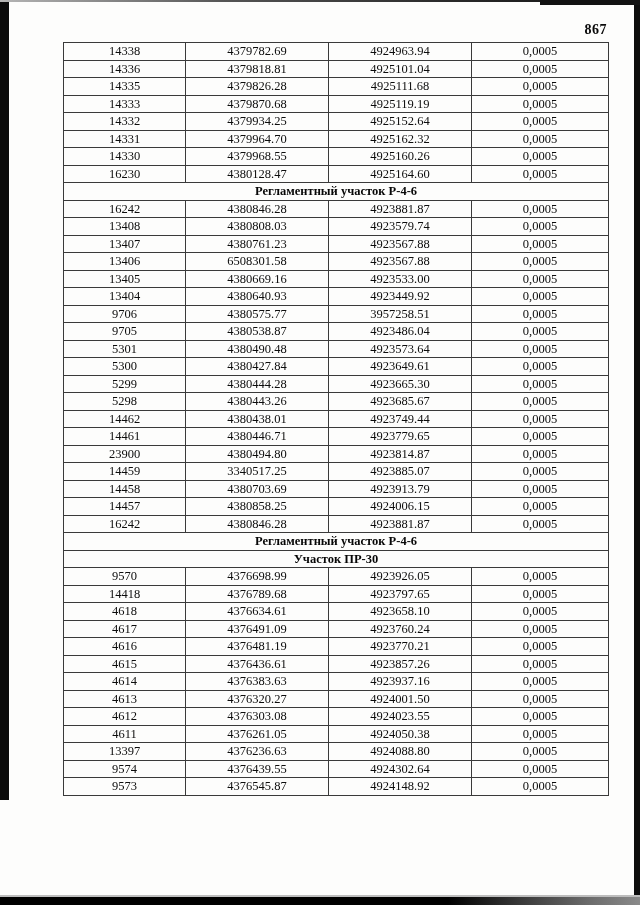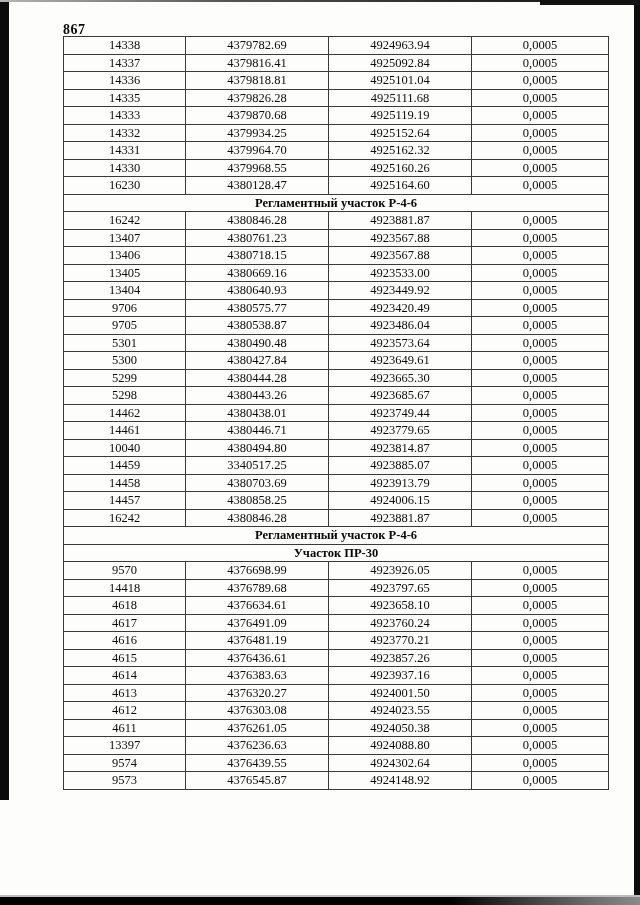--- a/index.html
+++ b/index.html
@@ -43,30 +43,30 @@
   }
   .artifact-bottom-haze {
     position: absolute; bottom: 8px; left: 0;
     width: 640px; height: 2px;
     background: #bdbdbd;
   }
   
   .page-number {
     position: absolute;
     top: 22px; left: 63px; width: 544px;
-    text-align: left;
+    text-align: right;
     font-size: 14px;
     font-weight: 600;
     color: #0a0a0a;
     letter-spacing: 0.5px;
   }
   
   table.coords {
     position: absolute;
-    left: 63px; top: 36px;
+    left: 63px; top: 42px;
     width: 545px;
     border-collapse: collapse;
     table-layout: fixed;
   }
   table.coords td {
     border: 1px solid #3a3a3a;
     height: 16.5px;
     line-height: 16.5px;
     padding: 0;
     font-size: 12.5px;
@@ -97,26 +97,20 @@
       <col style="width:137px">
     </colgroup>
     <tbody>
         <tr>
           <td>14338</td>
           <td>4379782.69</td>
           <td>4924963.94</td>
           <td>0,0005</td>
         </tr>
         <tr>
-          <td>14337</td>
-          <td>4379816.41</td>
-          <td>4925092.84</td>
-          <td>0,0005</td>
-        </tr>
-        <tr>
           <td>14336</td>
           <td>4379818.81</td>
           <td>4925101.04</td>
           <td>0,0005</td>
         </tr>
         <tr>
           <td>14335</td>
           <td>4379826.28</td>
           <td>4925111.68</td>
           <td>0,0005</td>
@@ -154,47 +148,53 @@
         <tr>
           <td colspan="4" class="section-header">Регламентный участок Р-4-6</td>
         </tr>
         <tr>
           <td>16242</td>
           <td>4380846.28</td>
           <td>4923881.87</td>
           <td>0,0005</td>
         </tr>
         <tr>
+          <td>13408</td>
+          <td>4380808.03</td>
+          <td>4923579.74</td>
+          <td>0,0005</td>
+        </tr>
+        <tr>
           <td>13407</td>
           <td>4380761.23</td>
           <td>4923567.88</td>
           <td>0,0005</td>
         </tr>
         <tr>
           <td>13406</td>
-          <td>4380718.15</td>
+          <td>6508301.58</td>
           <td>4923567.88</td>
           <td>0,0005</td>
         </tr>
         <tr>
           <td>13405</td>
           <td>4380669.16</td>
           <td>4923533.00</td>
           <td>0,0005</td>
         </tr>
         <tr>
           <td>13404</td>
           <td>4380640.93</td>
           <td>4923449.92</td>
           <td>0,0005</td>
         </tr>
         <tr>
           <td>9706</td>
           <td>4380575.77</td>
-          <td>4923420.49</td>
+          <td>3957258.51</td>
           <td>0,0005</td>
         </tr>
         <tr>
           <td>9705</td>
           <td>4380538.87</td>
           <td>4923486.04</td>
           <td>0,0005</td>
         </tr>
         <tr>
           <td>5301</td>
@@ -226,21 +226,21 @@
           <td>4923749.44</td>
           <td>0,0005</td>
         </tr>
         <tr>
           <td>14461</td>
           <td>4380446.71</td>
           <td>4923779.65</td>
           <td>0,0005</td>
         </tr>
         <tr>
-          <td>10040</td>
+          <td>23900</td>
           <td>4380494.80</td>
           <td>4923814.87</td>
           <td>0,0005</td>
         </tr>
         <tr>
           <td>14459</td>
           <td>3340517.25</td>
           <td>4923885.07</td>
           <td>0,0005</td>
         </tr>

